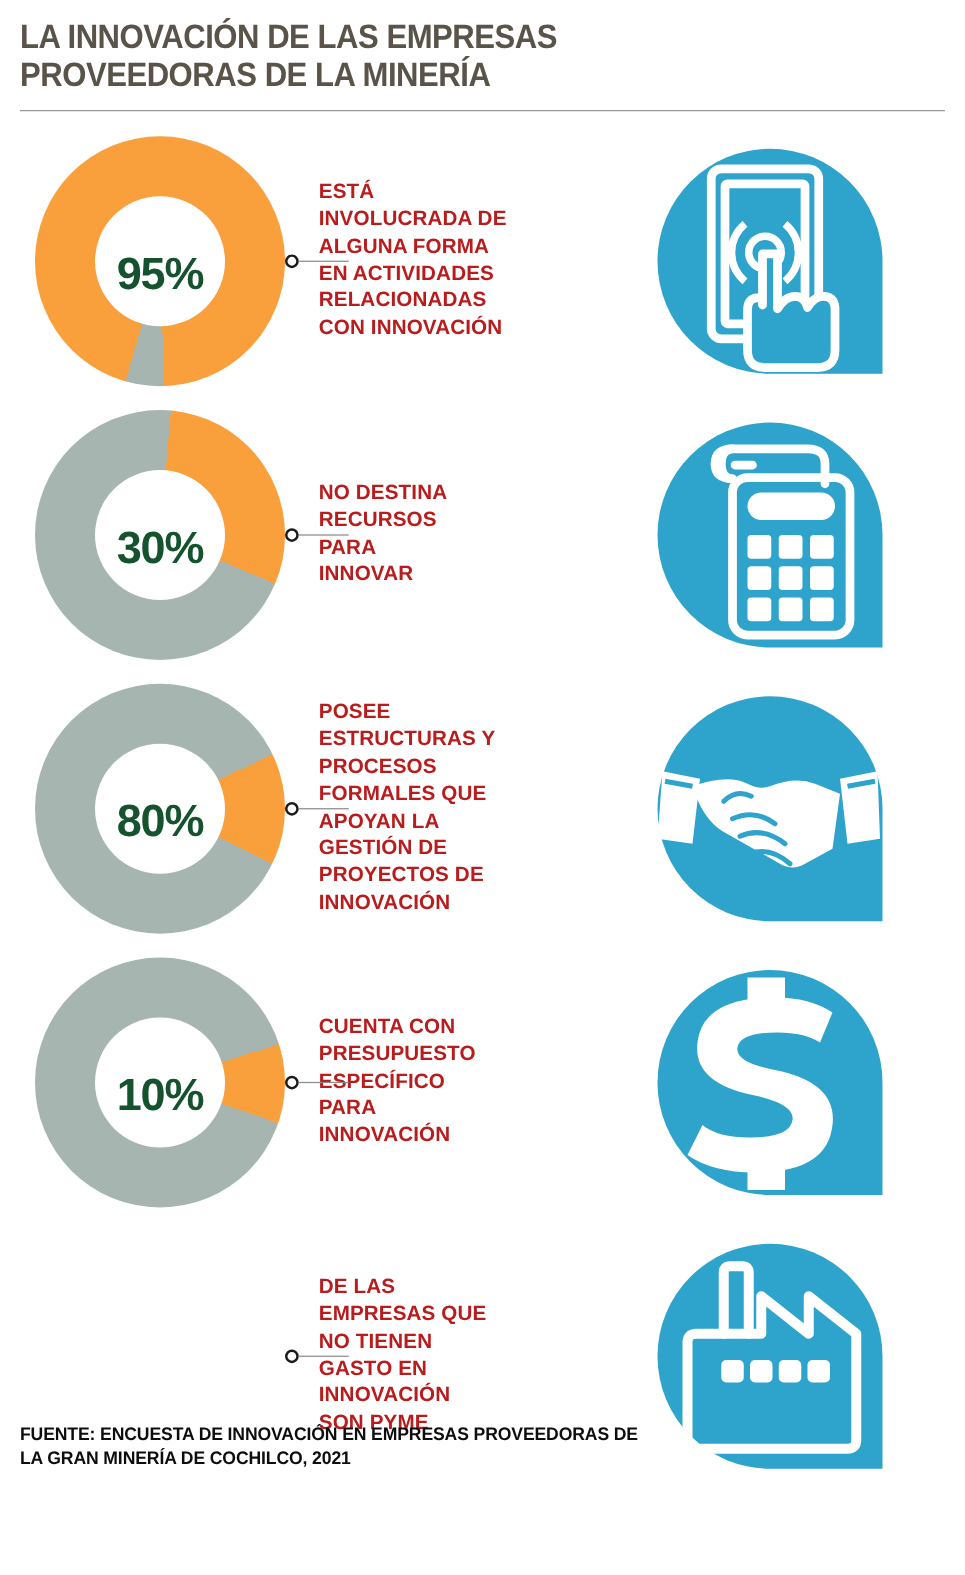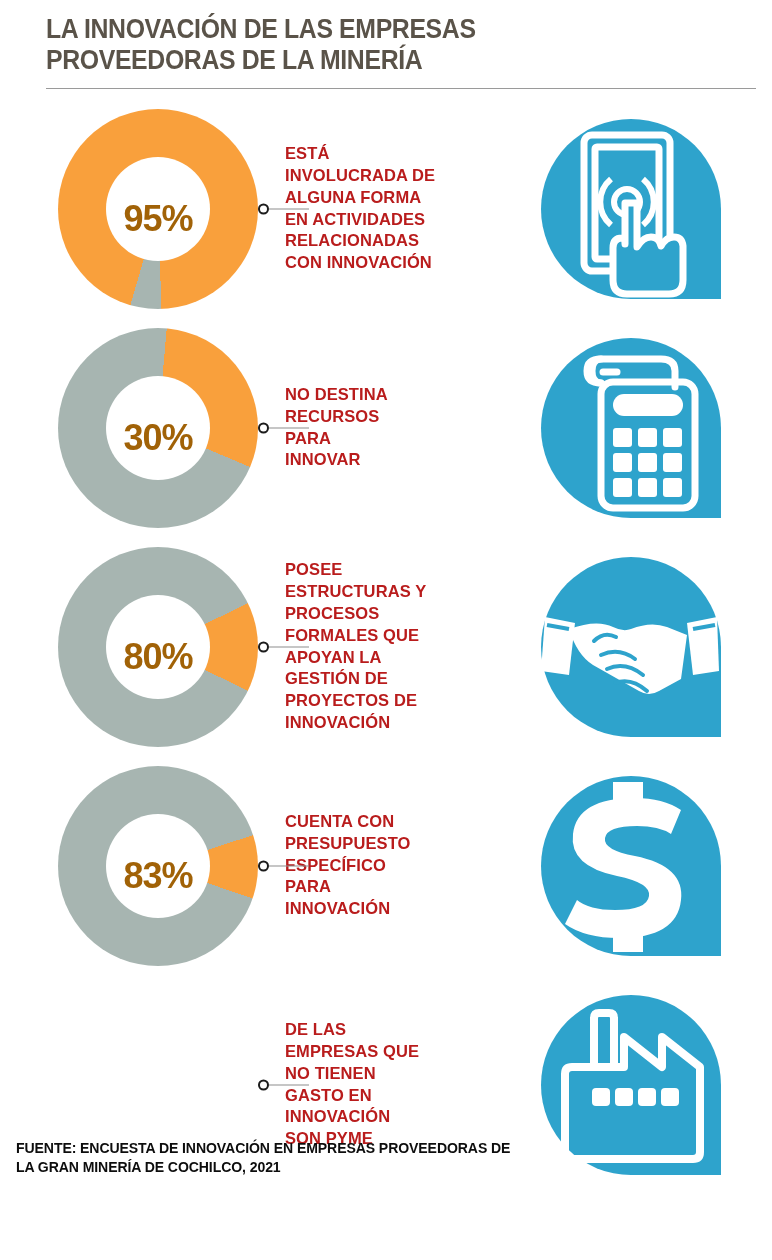--- a/index.html
+++ b/index.html
@@ -2,21 +2,21 @@
 <html><head>
 <meta charset="utf-8">
 <style>
   * { box-sizing: border-box; margin: 0; padding: 0; }
   html, body {
     width: 772px; height: 1260px;
     background: #ffffff;
     font-family: "Liberation Sans", sans-serif;
     overflow: hidden;
   }
-  .page { position: relative; width: 772px; height: 1192px; padding-left: 30px; }
+  .page { position: relative; width: 772px; height: 1192px; }
 
   
   .header { padding: 14px 16px 0 16px; }
   .title {
     color: #5a5349;
     font-weight: bold;
     font-size: 27px;
     line-height: 1.13;
     letter-spacing: -0.4px;
     transform: scaleX(0.92);
@@ -61,21 +61,21 @@
     width: 104px; height: 104px;
     border-radius: 50%;
     background: #ffffff;
     display: flex;
     align-items: center;
     justify-content: center;
   }
   .donut .pct {
     font-size: 36px;
     font-weight: bold;
-    color: #a16207;
+    color: #14532d;
     letter-spacing: -1px;
     line-height: 1;
     margin-top: 20px;
   }
 
   
   .connector {
     position: absolute;
     left: 228px;
     top: 50%;
@@ -272,21 +272,21 @@
             </g>
           </svg>
         </div>
       </div>
     </div>
 
     <div class="row">
       <div class="donut-wrap">
         <div class="donut" style="background: conic-gradient(rgb(167, 181, 177) 0deg, rgb(167, 181, 177) 72deg, rgb(249, 160, 60) 72deg, rgb(249, 160, 60) 109deg, rgb(167, 181, 177) 109deg, rgb(167, 181, 177) 360deg);">
           <div class="hole">
-            <span class="pct">83%</span>
+            <span class="pct">10%</span>
           </div>
         </div>
         <div class="connector">
           <div class="knob"></div>
           <div class="line"></div>
         </div>
       </div>
       <div class="label">CUENTA CON
 PRESUPUESTO
 ESPECÍFICO

